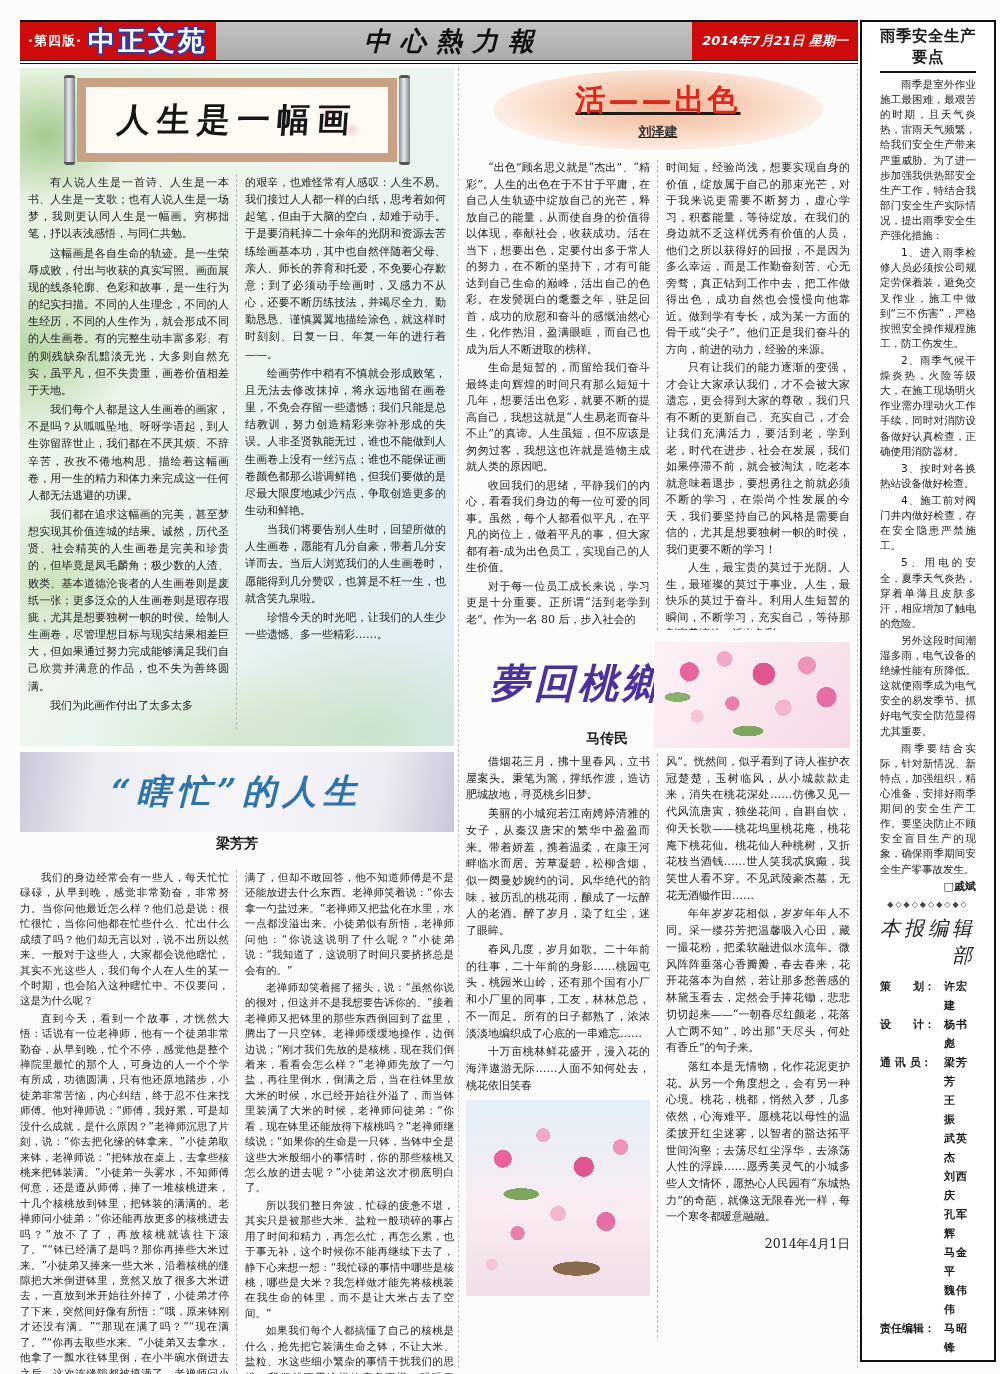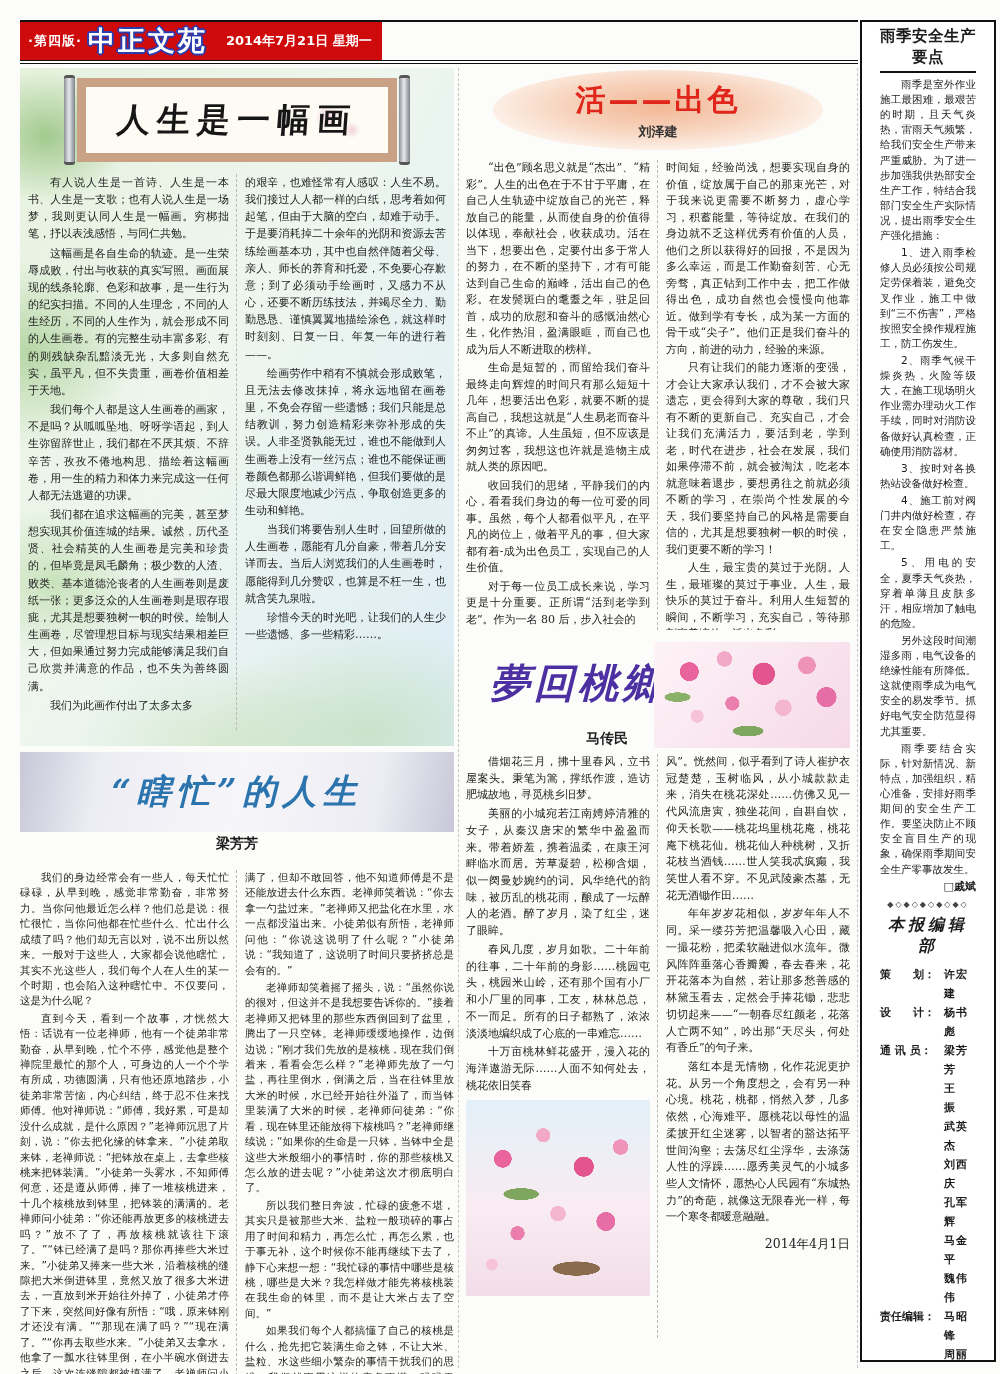--- a/index.html
+++ b/index.html
@@ -8,21 +8,21 @@
 
   
   .header { position:absolute; left:20px; top:20px; width:838px; height:44px; border-top:2px solid #111; border-bottom:4px double #111; display:flex; align-items:stretch; }
   .hdr-red { background:#cf0a0a; color:#fff; display:flex; align-items:center; }
   .hdr-left { padding:0 8px; gap:6px;justify-content:flex-end; }
   .edition { font-size:13px; font-weight:bold; letter-spacing:1px; }
   .section-name { font-size:27px; font-weight:900; letter-spacing:3px; color:#fff;
     text-shadow:2px 0 0 #2a3db0,-2px 0 0 #2a3db0,0 2px 0 #2a3db0,0 -2px 0 #2a3db0,1px 1px 0 #2a3db0,-1px -1px 0 #2a3db0,1px -1px 0 #2a3db0,-1px 1px 0 #2a3db0; }
   .hdr-gray { flex:1; background:linear-gradient(#c2c2c2,#ababab); display:flex; align-items:center; justify-content:center; }
   .masthead { font-family:"DejaVu Serif", serif; font-style:italic; font-weight:bold; font-size:26px; letter-spacing:10px; color:#111; }
-  .hdr-date { padding:0 10px; font-size:13px; font-weight:bold; white-space:nowrap; }
+  .hdr-date { padding:0 10px; font-size:13px; font-weight:bold; white-space:nowrap;font-style:italic; }
 
   
   .para { margin:0 0 2px 0; text-indent:2em; text-align:justify; }
   .cont-first .para:first-child { text-indent:0; }
   .cols { display:flex; overflow:hidden; }
   .col { flex:1; overflow:hidden; }
   .col + .col { border-left:1px dashed #b8b8b8; margin-left:7px; padding-left:8px; }
 
   
   .left-section { position:absolute; left:20px; top:68px; width:434px; height:1300px; }
@@ -51,21 +51,21 @@
     background:linear-gradient(100deg,#c7c7d8 0%,#ececf3 18%,#f6f6fa 50%,#ececf3 82%,#c7c7d8 100%); }
   .art2-title { font-family:"DejaVu Serif", serif; font-style:italic; font-weight:bold; font-size:34px; letter-spacing:6px; color:#2c74ad; }
   .art2-author { text-align:center; font-size:14px; font-weight:bold; padding:3px 0 4px 0; }
   .art2-cols { height:506px; font-size:10.5px; line-height:1.47;margin-top:13px; }
 
   
   .mid-section { position:absolute; left:458px; top:68px; width:400px; height:1300px; border-left:1px dashed #c6c6c6; border-right:1px dashed #c6c6c6; padding:0 7px; }
 
   .art3-oval { width:330px; height:80px; margin:2px auto 10px auto; border-radius:50%;
     background:radial-gradient(ellipse at 50% 45%, #f2b795 0%, #f7d3bd 40%, #fdf0e7 72%, #fff 100%);
-    display:flex; flex-direction:column; align-items:center; justify-content:center; }
+    display:flex; flex-direction:column; align-items:center; justify-content:center;text-decoration:underline; }
   .art3-title { color:#e0251a; font-weight:900; font-size:30px; letter-spacing:3px; }
   .art3-author { font-size:13px; font-weight:bold; color:#333; margin-top:2px; }
   .art3-cols { height:470px; font-family:"DejaVu Serif", serif; font-size:11px; line-height:1.5; }
 
   .art4 { margin-top:12px; }
   .art4-head { position:relative; height:112px; }
   .art4-title { position:absolute; left:24px; top:14px; font-family:"DejaVu Serif", serif; font-style:italic; font-weight:bold; font-size:40px; letter-spacing:4px; color:#4c30a2; }
   .art4-genre { position:absolute; left:212px; top:70px; font-size:14px; font-weight:bold; color:#222; }
   .art4-author { position:absolute; left:120px; top:88px; font-size:14px; font-weight:bold; color:#222; }
   .photo { border-radius:2px; }
@@ -97,34 +97,37 @@
       radial-gradient(ellipse 30px 10px at 30% 48%, #7fa65e 0 58%, transparent 60%),
       linear-gradient(#e3f0f8 0%,#f9ecf2 55%,#f2dde8 100%); }
   .peach-date { text-align:right; font-size:12.5px; margin-top:8px; }
 
   
   .sidebar { position:absolute; left:860px; top:20px; width:136px; height:1342px; border:2px solid #111; background:#fff; padding:4px 18px; overflow:hidden; }
   .sb-title { font-size:15.5px; font-weight:900; text-align:center; letter-spacing:0.5px; border-bottom:2px solid #111; padding-bottom:3px; margin-bottom:4px; }
   .sb-body { font-size:10.5px; line-height:1.44; }
   .sb-byline { text-align:right; font-weight:bold; font-size:11px; margin-top:2px; }
   .sb-divider { text-align:center; font-size:8px; color:#444; letter-spacing:2px; margin:6px 0; }
-  .sb-ed-title { font-family:"DejaVu Serif", serif; font-style:italic; text-align:center; font-weight:bold; font-size:16px; letter-spacing:4px; margin:2px 0 8px 0; }
+  .sb-ed-title { font-family:"DejaVu Serif", serif; font-style:italic; text-align:right; font-weight:normal; font-size:20px; letter-spacing:4px; margin:2px 0 8px 0; }
   .staff-row { display:flex; line-height:19px; font-size:11px; }
   .staff-role { width:64px; font-weight:bold; white-space:pre; }
   .staff-name { flex:1; font-family:"DejaVu Serif", serif; font-weight:bold; letter-spacing:1px; }
 </style>
 </head>
 <body>
 
 <div id="page">
 
   <div class="header">
     <div class="hdr-red hdr-left">
       <span class="edition">·第四版·</span>
       <span class="section-name">中正文苑</span>
+    </div>
+    <div class="hdr-gray">
+      <span class="masthead">中心熱力報</span>
     </div>
     <div class="hdr-red hdr-date">
       <span>2014年7月21日 星期一</span>
     </div>
   </div>
 
   <div class="left-section">
 
     <div class="art1">
       <div class="scroll">

